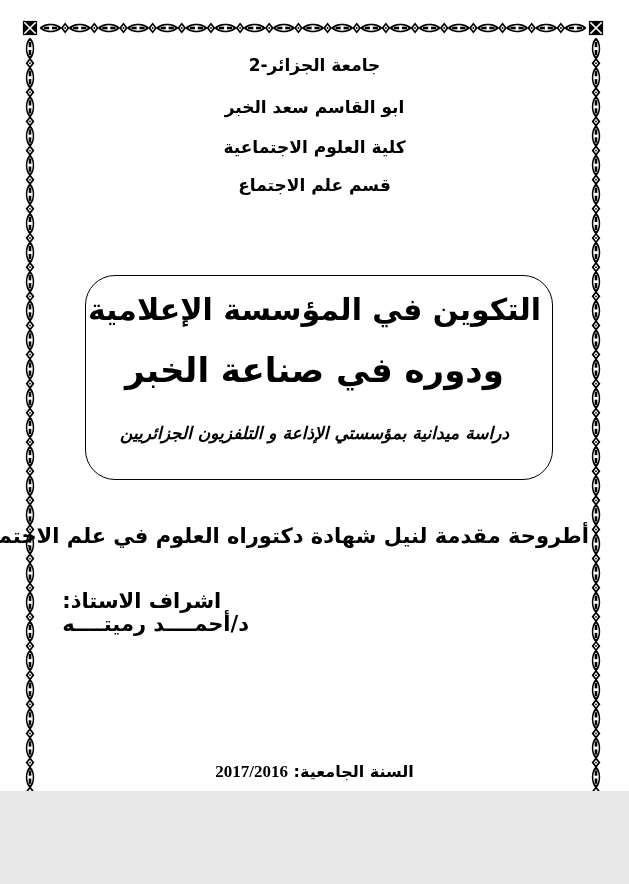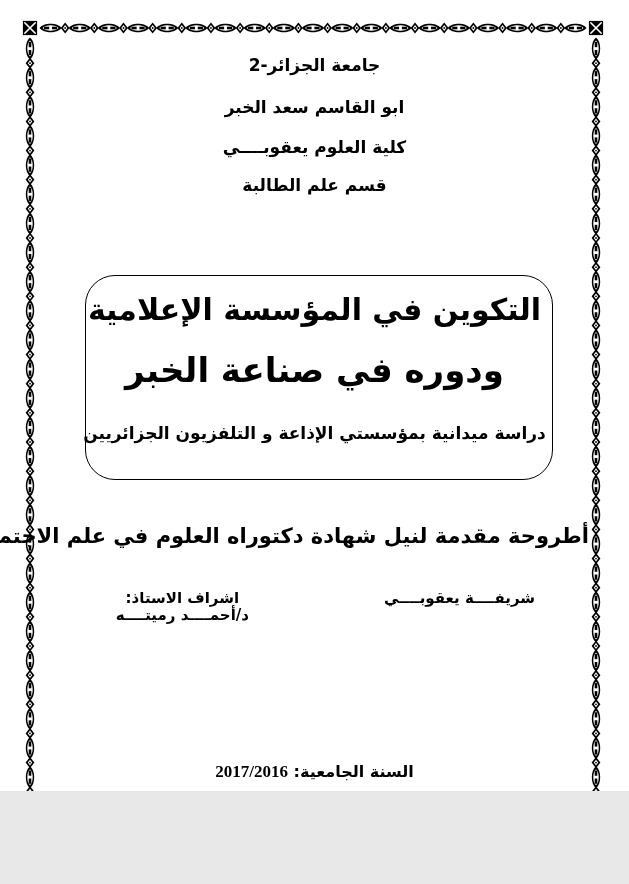--- a/index.html
+++ b/index.html
@@ -26,28 +26,28 @@
   .header-line { font-size:17px; letter-spacing:0; }
   .title-box {
     left:85px; top:275px;
     width:468px; height:205px;
     border:1.5px solid #000;
     border-radius:30px;
     background:#fff;
   }
   .title-main1 { top:293px; font-size:30px; }
   .title-main2 { top:351px; font-size:34px; }
-  .title-sub   { top:424px; font-size:17px; }
+  .title-sub   { top:424px; font-size:17px;font-style:italic; }
   .thesis-line { top:524px; font-size:21px; }
   .credit-block {
     top:590px;
     direction:rtl;
-    text-align:center;
+    text-align:left;
     font-weight:bold;
-    font-size:15px;
+    font-size:21px;
     line-height:1.1;
     white-space:nowrap;
   }
   .credit-student    { right:94px; }
   .credit-supervisor { right:380px; }
   .credit-name { }
   .year-line {
     top:762px;
     font-size:16px;
   }
@@ -270,33 +270,32 @@
       <use href="#diamond" transform="translate(596,820.8571428571429)"></use>
       <use href="#corner" transform="translate(30,28)"></use>
       <use href="#corner" transform="translate(596,28)"></use>
       <use href="#corner" transform="translate(30,856)"></use>
       <use href="#corner" transform="translate(596,856)"></use>
     </svg>
 
   <div class="header">
     <div class="abs center-line header-line" style="top:56px">جامعة الجزائر-2</div>
     <div class="abs center-line header-line" style="top:98px">ابو القاسم سعد الخبر</div>
-    <div class="abs center-line header-line" style="top:138px">كلية العلوم يعقوبــــي</div>
-    <div class="abs center-line header-line" style="top:176px">قسم علم الطالبة</div>
+    <div class="abs center-line header-line" style="top:138px">كلية العلوم الاجتماعية</div>
+    <div class="abs center-line header-line" style="top:176px">قسم علم الاجتماع</div>
   </div>
 
   <div class="abs title-box"></div>
   <div class="abs center-line title-main2">ودوره في صناعة الخبر</div>
   <div class="abs center-line title-main1">التكوين في المؤسسة الإعلامية</div>
   <div class="abs center-line title-sub">دراسة ميدانية بمؤسستي الإذاعة و التلفزيون الجزائريين</div>
 
   <div class="abs center-line thesis-line">أطروحة مقدمة لنيل شهادة دكتوراه العلوم في علم الاجتماع تنظيم وعمل</div>
 
   <div class="abs credit-block credit-student">
-    <div class="credit-name">شريفــــة يعقوبــــي</div>
   </div>
 
   <div class="abs credit-block credit-supervisor">
     <div>اشراف الاستاذ:</div>
     <div class="credit-name">د/أحمــــد رميتــــه</div>
   </div>
 
   <div class="abs center-line year-line">
     <span>السنة الجامعية:</span>
     <span class="year-value">2017/2016</span>

